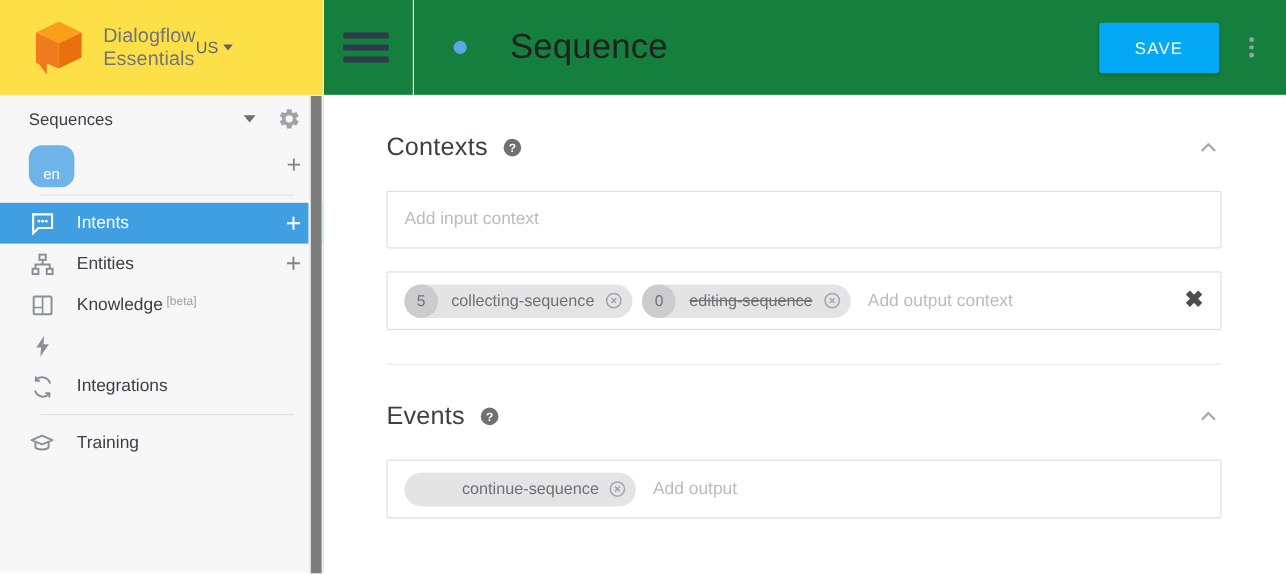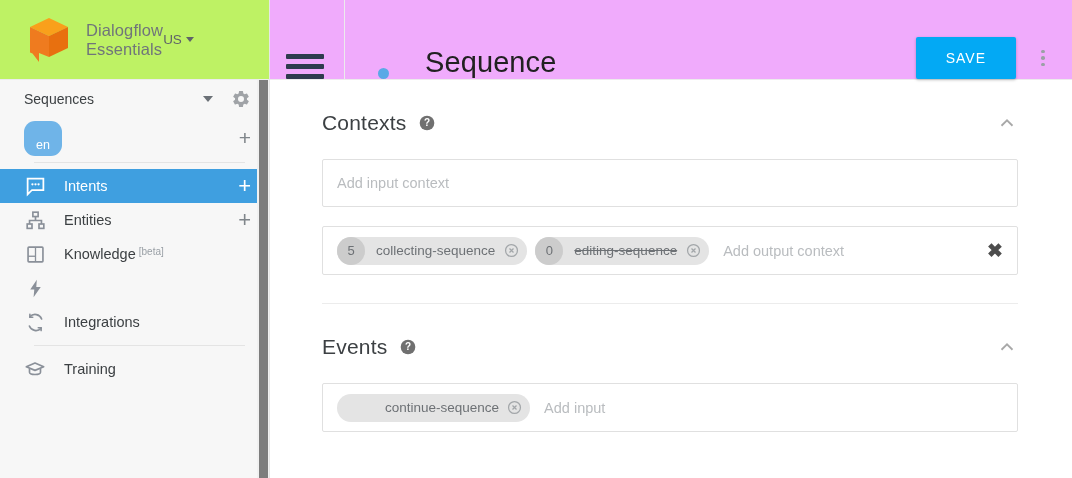--- a/index.html
+++ b/index.html
@@ -16,21 +16,21 @@
     width: 270px; height: 478px;
     background: #f7f7f7;
     position: relative;
     flex: 0 0 270px;
     border-right: 1px solid #e6e6e6;
   }
   .brand {
     height: 80px;
     display: flex; align-items: center;
     padding-left: 26px;
-    background: #bef264;
+    background: #fde047;
     border-bottom: 1px solid #ececec;
   }
   .logo-cube { width: 46px; height: 48px; position: relative; flex: 0 0 46px; }
   .logo-cube svg { display: block; }
   .brand-name {
     margin-left: 14px;
     font-size: 16.5px; line-height: 19px;
     color: #70757a; letter-spacing: .1px;
     font-family: "Liberation Sans", sans-serif;
   }
@@ -104,22 +104,22 @@
     background: #f1f1f1;
   }
   .sb-thumb {
     position: absolute; top: 80px; right: 1px; width: 9px; height: 398px;
     background: #7d7d7d; border-radius: 0;
   }
 
   
   .main { flex: 1; height: 478px; position: relative; background: #fff; overflow: hidden; }
   .topbar {
-    height: 80px; display: flex; align-items: flex-end;
-    border-bottom: 1px solid #ececec; background: #f0abfc;
+    height: 80px; display: flex; align-items: center;
+    border-bottom: 1px solid #ececec; background: #15803d;
   }
   .hamburger {
     width: 38px; margin: 0 20px 0 16px;
     display: flex; flex-direction: column; gap: 5px;
   }
   .hamburger span { display: block; height: 5px; background: #2e3b4e; border-radius: 1px; }
   .topbar-sep { width: 1px; height: 80px; background: #ececec; }
   .status-dot {
     width: 11px; height: 11px; border-radius: 50%;
     background: #5aa9e6; margin: 0 36px 0 33px;
@@ -399,19 +399,19 @@
         <div class="field-box tall">
           <span class="chip simple">
             <span class="chip-label">continue-sequence</span>
             <span class="chip-x">
               <svg width="15" height="15" viewBox="0 0 24 24" fill="none" stroke="#8d9296" stroke-width="2">
                 <circle cx="12" cy="12" r="9.5"></circle>
                   <path d="M8.8 8.8l6.4 6.4M15.2 8.8l-6.4 6.4"></path>
               </svg>
             </span>
           </span>
-          <span class="inline-ph">Add input</span>
+          <span class="inline-ph">Add output</span>
         </div>
       </div>
 
     </div>
   </section>
 </div>
 
 </body></html>

